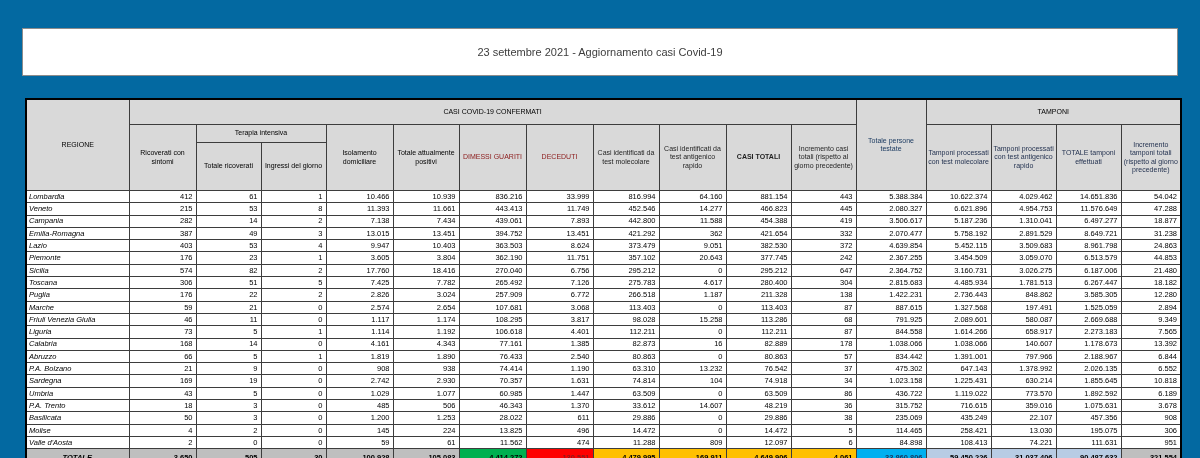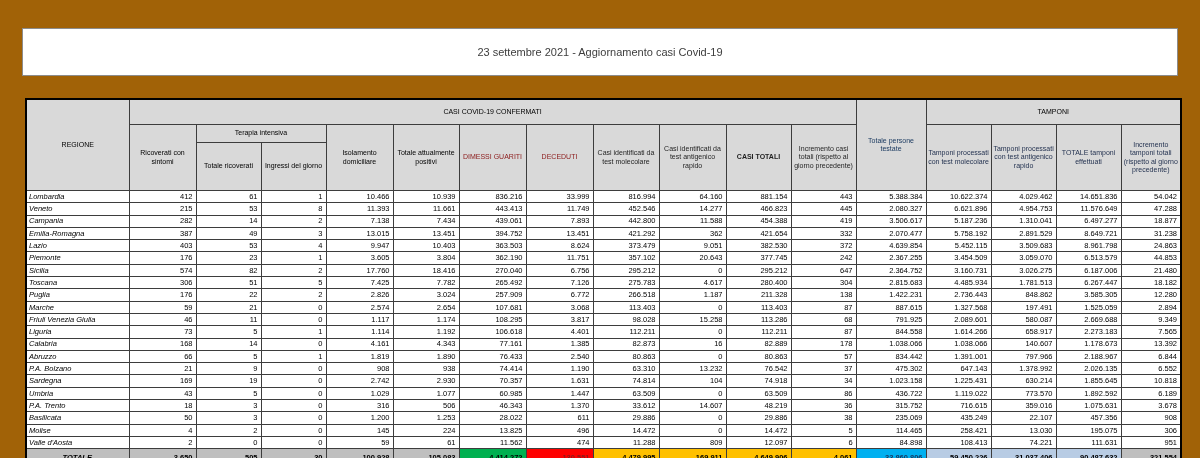--- a/index.html
+++ b/index.html
@@ -1,17 +1,17 @@
 <!DOCTYPE html>
 <html style="--band_gray: #d9d9d9; --regione_gray: #bfbfbf; --green: #00b050; --red: #fe0000; --yellow: #ffc000; --cyan: #00b0f0; --light_blue: #b8cce4; --pale_blue: #dce6f1; --dark_red_text: #8b1a1a; --dark_blue_text: #17375e;"><head>
 <meta charset="utf-8">
 <style>
   html,body{margin:0;padding:0;background:#fff;}
   .page{
-    position:relative;width:1200px;height:458px;background:#a16207;
+    position:relative;width:1200px;height:458px;background:#0369a1;
     font-family:"Liberation Sans", sans-serif;color:#000;overflow:hidden;
   }
   .title-box{
     position:absolute;left:22px;top:28px;width:1154px;height:46px;
     border:1px solid #8c8c8c;background:#fff;
     display:flex;flex-direction:column;justify-content:space-evenly;align-items:center;
   }
   .title-box .t1,.title-box .t2{
     font-size:11px;color:#3d3d3d;text-align:center;white-space:nowrap;
   }
@@ -432,21 +432,21 @@
           <td class="num">1.119.022</td>
           <td class="num">773.570</td>
           <td class="num">1.892.592</td>
           <td class="num">6.189</td>
         </tr>
         <tr>
           <td class="region">P.A. Trento</td>
           <td class="num">18</td>
           <td class="num">3</td>
           <td class="num">0</td>
-          <td class="num">316</td>
+          <td class="num">485</td>
           <td class="num">506</td>
           <td class="num">46.343</td>
           <td class="num">1.370</td>
           <td class="num">33.612</td>
           <td class="num">14.607</td>
           <td class="num">48.219</td>
           <td class="num">36</td>
           <td class="num">315.752</td>
           <td class="num">716.615</td>
           <td class="num">359.016</td>

